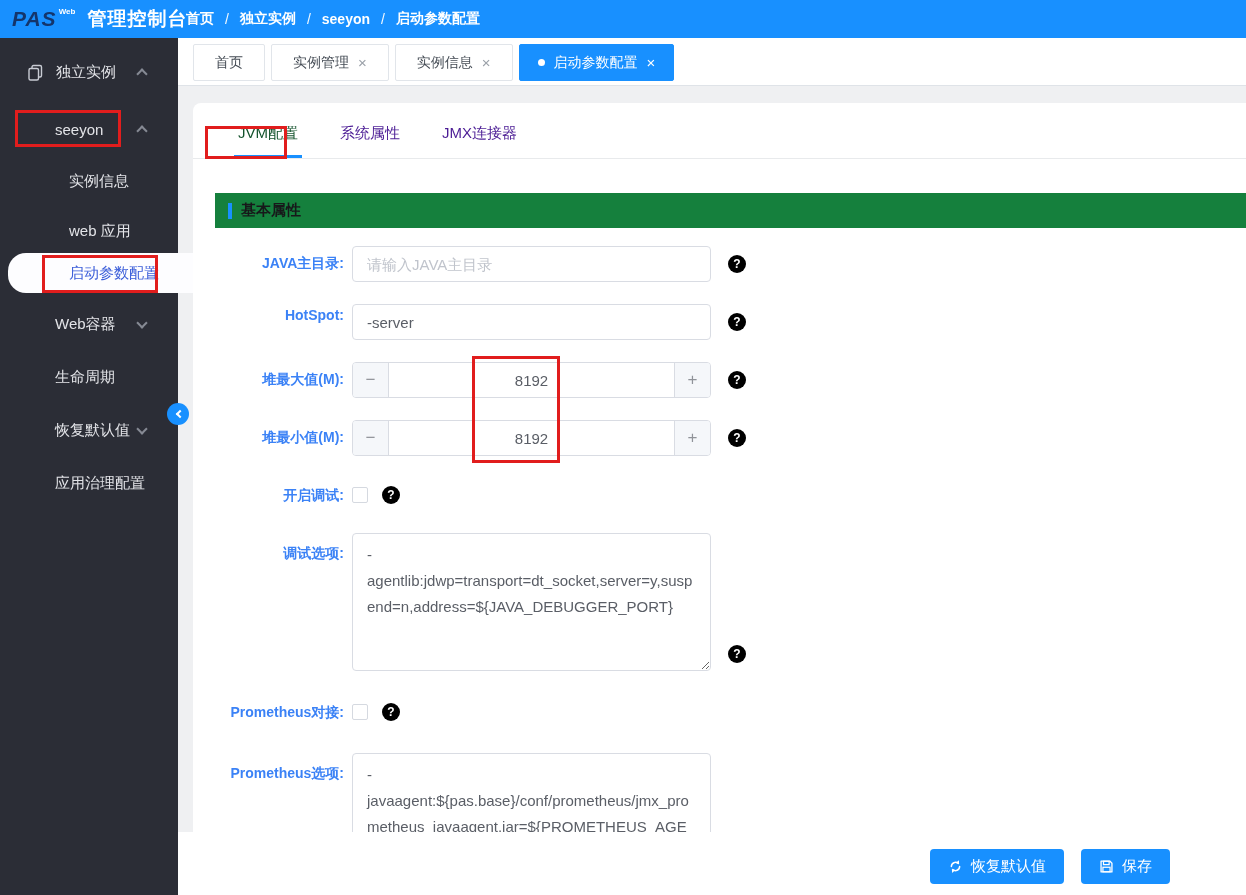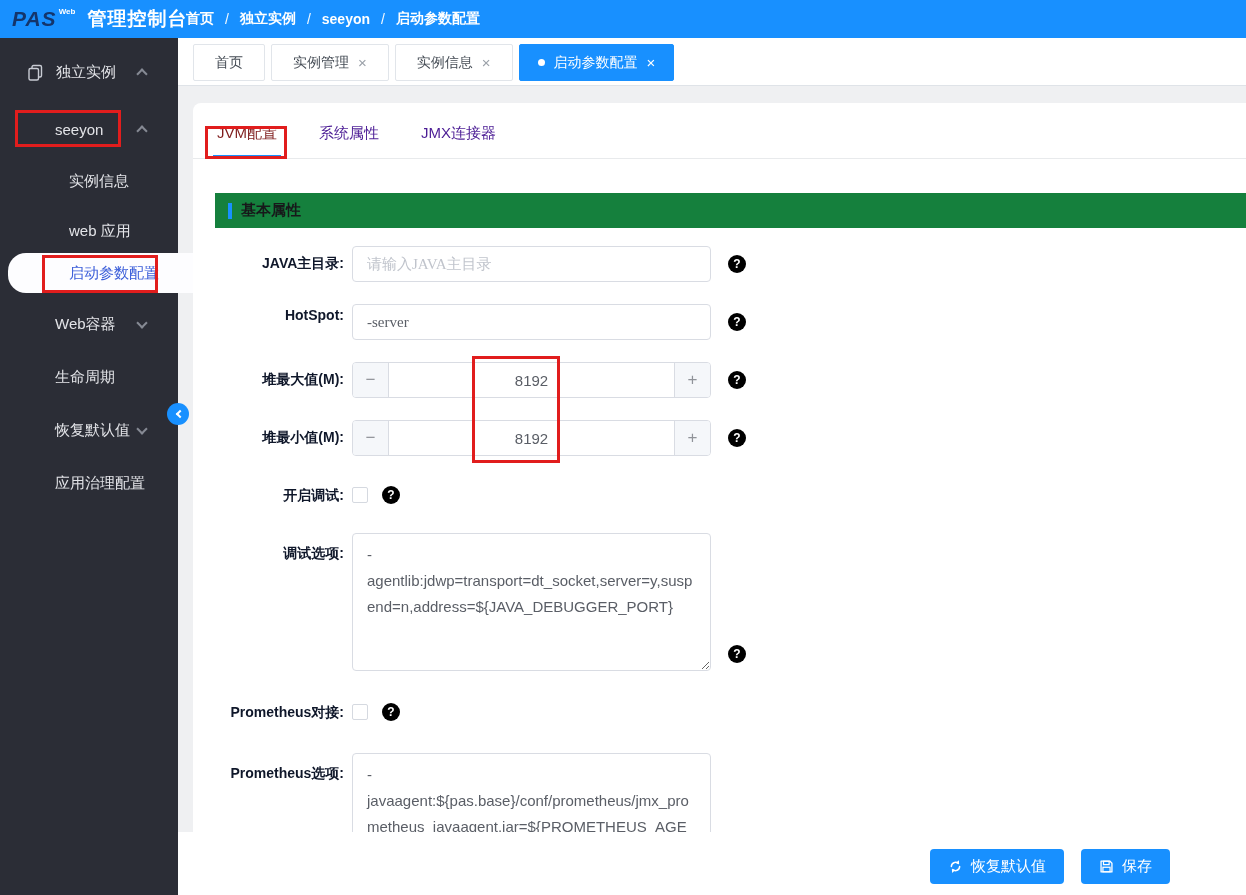--- a/index.html
+++ b/index.html
@@ -62,34 +62,34 @@
   .content-bg { position:absolute; left:178px; top:86px; width:1068px; height:746px;
     background:#eff0f2; z-index:1; }
   .card { position:absolute; left:15px; top:17px; width:1053px; height:729px;
     background:#fff; border-radius:8px 0 0 0; overflow:hidden; }
 
   .jvm-tabs { position:absolute; left:0; top:0; width:100%; height:56px;
     border-bottom:1px solid #e8eaec; display:flex; align-items:flex-end;
     padding-left:20px; gap:34px; }
   .jtab { position:relative; height:56px; display:flex; align-items:flex-end;
     padding:0 4px 15px 4px; font-size:15px; color:#4c1d95; cursor:pointer; }
-  .jtab.active { color:#7f1d1d; }
+  .jtab.active { color:#14532d;margin-left:21px; }
   .jtab.active::after { content:""; position:absolute; left:0; right:0; bottom:0;
     height:3px; background:#1890ff; }
 
   .section-band { position:absolute; left:22px; top:90px; right:0; height:35px;
     background:#15803d; display:flex; align-items:center; padding-left:13px; }
   .section-bar { width:4px; height:16px; background:#1890ff; }
   .section-title { font-size:15px; font-weight:bold; color:#17181a; margin-left:9px; }
 
   .flabel { position:absolute; left:0; width:151px; text-align:right;
-    font-size:14px; font-weight:bold; color:#0f172a; }
+    font-size:14px; font-weight:bold; color:#3b82f6; }
   .finput { position:absolute; left:159px; width:359px; height:36px;
     border:1px solid #d9dce3; border-radius:4px; padding:0 14px; font-size:15px;
-    color:#5a5e66; font-family:Liberation Serif, serif; outline:none; background:#fff; }
+    color:#5a5e66; font-family:Liberation Sans, sans-serif; outline:none; background:#fff; }
   .finput::placeholder { color:#c0c4cc; }
 
   .stepper { position:absolute; left:159px; width:359px; height:36px;
     border:1px solid #d9dce3; border-radius:4px; display:flex; background:#fff; overflow:hidden; }
   .step-btn { width:36px; height:100%; background:#f5f7fa; color:#909399; font-size:17px;
     display:flex; align-items:center; justify-content:center; cursor:pointer; user-select:none; }
   .step-btn.minus { border-right:1px solid #d9dce3; }
   .step-btn.plus  { border-left:1px solid #d9dce3; }
   .step-val { flex:1; border:none; text-align:center; font-size:15px; color:#5a5e66;
     font-family:"Liberation Sans", sans-serif; outline:none; }

